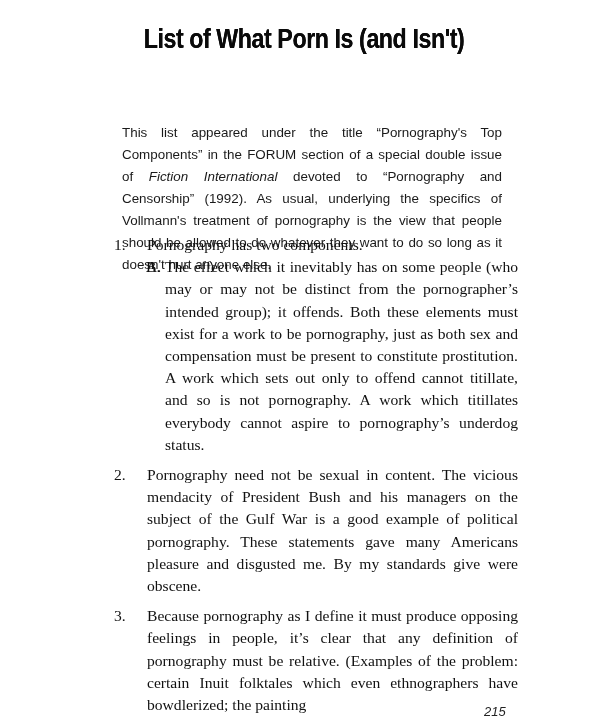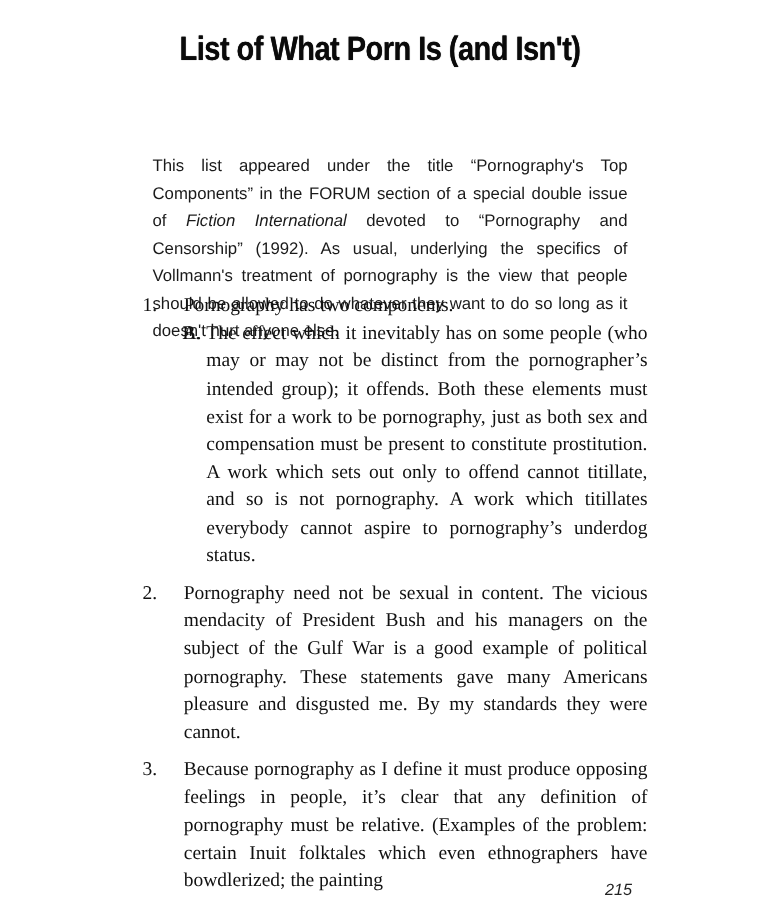--- a/index.html
+++ b/index.html
@@ -46,21 +46,21 @@
     <div class="sub">
       <span class="letter">A.</span>
     </div>
     <div class="sub">
       <span class="letter">B.</span>
       <span>The effect which it inevitably has on some people (who may or may not be distinct from the pornographer’s intended group); it offends. Both these elements must exist for a work to be pornography, just as both sex and compensation must be present to constitute prostitution. A work which sets out only to offend cannot titillate, and so is not pornography. A work which titillates everybody cannot aspire to pornography’s underdog status.</span>
     </div>
   </div>
   <div class="item">
     <span class="num">2.</span>
-    <div>Pornography need not be sexual in content. The vicious mendacity of President Bush and his managers on the subject of the Gulf War is a good example of political pornography. These statements gave many Americans pleasure and disgusted me. By my standards they were cannot.</div>
+    <div>Pornography need not be sexual in content. The vicious mendacity of President Bush and his managers on the subject of the Gulf War is a good example of political pornography. These statements gave many Americans pleasure and disgusted me. By my standards give were obscene.</div>
   </div>
   <div class="item">
     <span class="num">3.</span>
     <div><span>Because pornography as I define it must produce opposing feelings in people, it’s clear that any definition of pornography must be relative. (Examples of the problem: certain Inuit folktales which even ethnographers have bowdlerized; the painting </span></div>
   </div>
 </div>
 
 <div class="page-num">215</div>
 
 </body></html>

